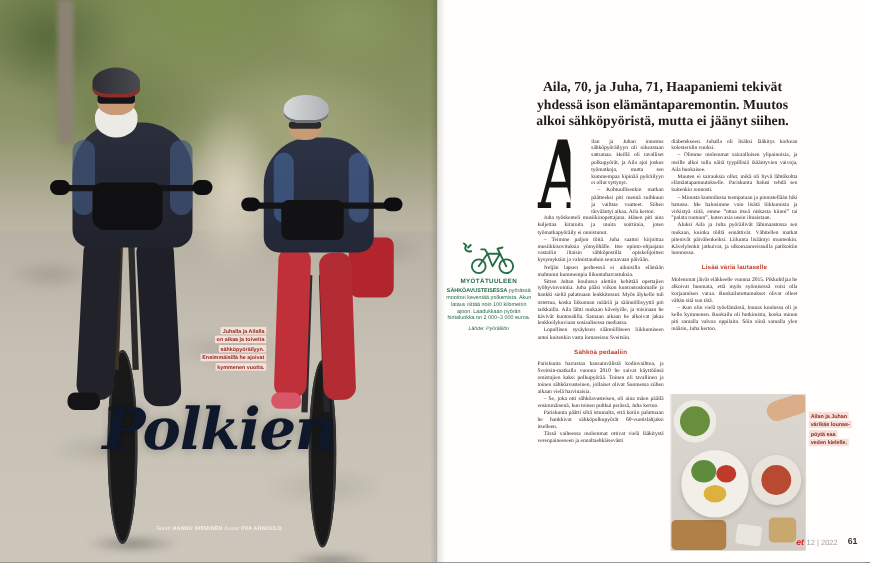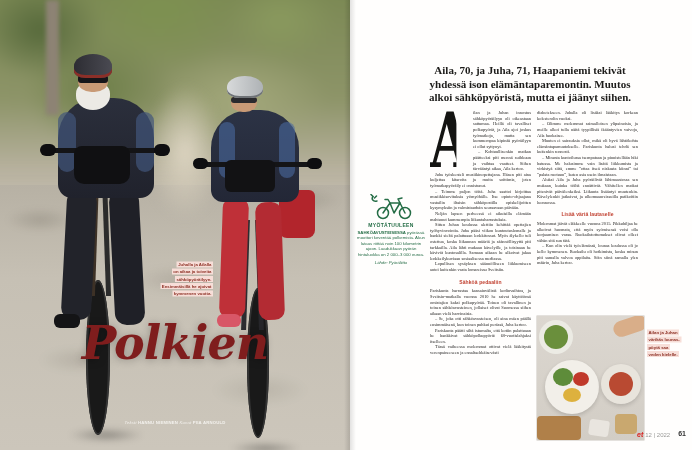--- a/index.html
+++ b/index.html
@@ -37,21 +37,21 @@
       radial-gradient(60px 20px at 80px 200px,rgba(70,65,55,.25),rgba(70,65,55,0) 70%),
       radial-gradient(70px 24px at 260px 230px,rgba(70,65,55,.22),rgba(70,65,55,0) 70%);}
   .shape{position:absolute;}
   .cyclist{position:absolute;}
   .cyclist-man{left:40px;top:50px;width:132px;height:340px;}
   .cyclist-woman{left:195px;top:70px;width:132px;height:330px;}
   .wheel{background:#191919;border-radius:50%;box-shadow:inset 0 0 0 2px #343434;}
   .ground-shadow{background:radial-gradient(closest-side,rgba(0,0,0,.32),rgba(0,0,0,0));filter:blur(3px);border-radius:50%;}
   
   .spread-title{position:absolute;left:0;top:325px;width:350px;text-align:center;margin:0;
-    color:#7f1d1d;font-family:"DejaVu Serif",serif;font-style:italic;font-weight:700;
+    color:#0f172a;font-family:"DejaVu Serif",serif;font-style:italic;font-weight:700;
     font-size:46px;line-height:37px;letter-spacing:-1px;text-shadow:0 1px 8px rgba(0,0,0,.28);z-index:4;}
   .spread-title span{display:block;}
   .credits-outer{position:absolute;left:0;top:420px;width:350px;z-index:4;}
   .credits{width:700px;transform:scale(.5);transform-origin:0 0;text-align:center;
     font-family:"Liberation Sans",sans-serif;font-size:8.5px;color:#f4f2ee;letter-spacing:.4px;}
   .credits .cr-prefix{font-style:italic;font-weight:400;}
   .credits .cr-name{font-weight:700;}
   .photo-caption-outer{position:absolute;left:113px;top:261px;width:100px;z-index:4;}
   .cap-scale{width:200%;transform:scale(.5);transform-origin:0 0;
     font-family:"Liberation Sans",sans-serif;font-size:8.6px;line-height:14.4px;font-weight:700;

